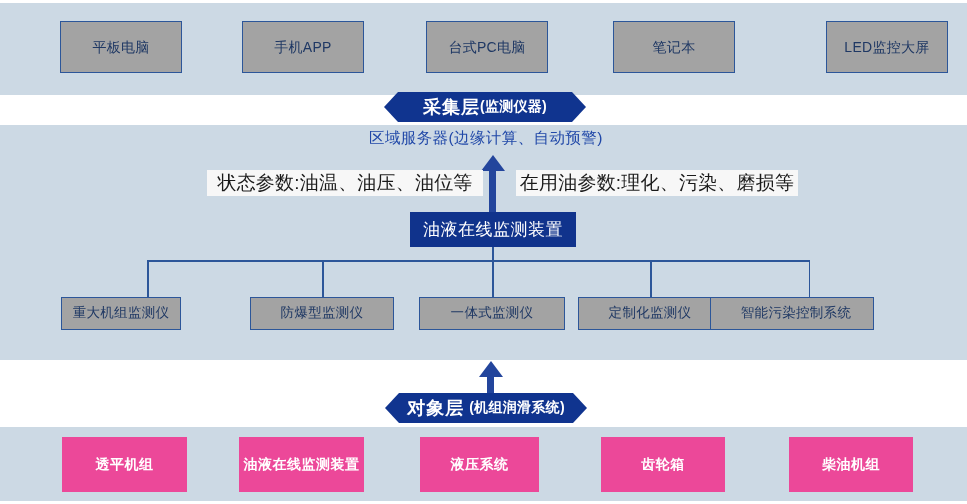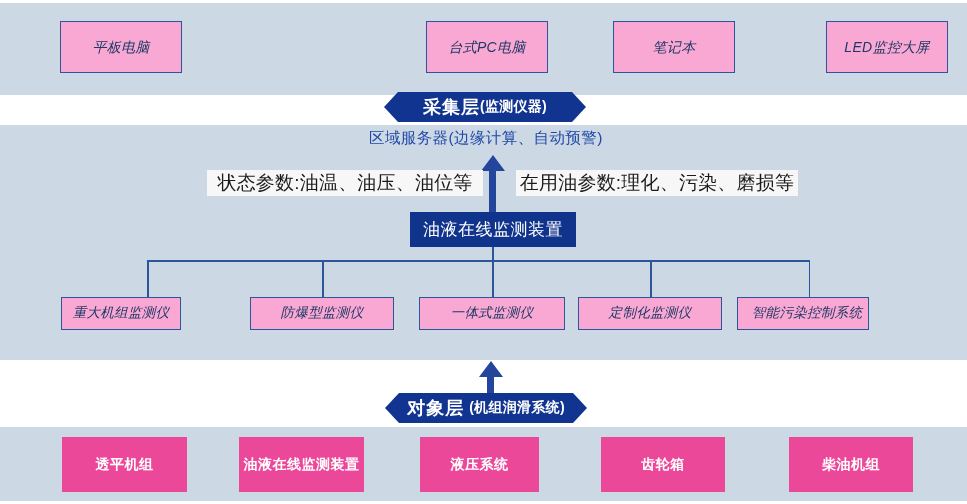--- a/index.html
+++ b/index.html
@@ -12,24 +12,24 @@
 
   
   .band{position:absolute;left:0;width:967px;background:#ccd9e4;}
   #band-top{top:3px;height:92px;}
   #band-mid{top:125px;height:235px;}
   #band-bot{top:427px;height:74px;}
 
   
   .obox{
     position:absolute;box-sizing:border-box;
-    background:#f9a8d4;border:1.4px solid #2c5699;
+    background:#a3a3a3;border:1.4px solid #2c5699;
     display:flex;align-items:center;justify-content:center;
     color:#1f3864;font-size:14px;letter-spacing:.3px;
-    text-align:right;line-height:1.2;font-style:italic;
+    text-align:right;line-height:1.2;
   }
   .obox.small{font-size:13.5px;}
 
   
   .fbox{
     position:absolute;box-sizing:border-box;
     background:#ec4899;
     display:flex;align-items:center;justify-content:center;
     color:#ffffff;font-size:14px;font-weight:bold;letter-spacing:.5px;
     text-align:center;line-height:1.2;
@@ -78,20 +78,23 @@
 
 <div id="stage">
 
   <div class="band" id="band-top"></div>
   <div class="band" id="band-mid"></div>
   <div class="band" id="band-bot"></div>
 
   <div class="obox" style="left:60px;top:21px;width:122px;height:52px;">
     <span>平板电脑</span>
   </div>
+  <div class="obox" style="left:242px;top:21px;width:122px;height:52px;">
+    <span>手机APP</span>
+  </div>
   <div class="obox" style="left:426px;top:21px;width:122px;height:52px;">
     <span>台式PC电脑</span>
   </div>
   <div class="obox" style="left:613px;top:21px;width:122px;height:52px;">
     <span>笔记本</span>
   </div>
   <div class="obox" style="left:788px;top:21px;width:122px;height:52px;margin-left:38px;">
     <span>LED监控大屏</span>
   </div>
 
@@ -125,21 +128,21 @@
   </div>
   <div class="obox small" style="left:250px;top:297px;width:144px;height:33px;">
     <span>防爆型监测仪</span>
   </div>
   <div class="obox small" style="left:419px;top:297px;width:146px;height:33px;">
     <span>一体式监测仪</span>
   </div>
   <div class="obox small" style="left:578px;top:297px;width:144px;height:33px;">
     <span>定制化监测仪</span>
   </div>
-  <div class="obox small" style="left:737px;top:297px;width:132px;height:33px;padding-left:8px;">
+  <div class="obox small" style="left:710px;top:297px;width:164px;height:33px;padding-left:8px;">
     <span>智能污染控制系统</span>
   </div>
 
   <div class="arrow-shaft" style="left:487px;top:376px;height:22px;"></div>
   <div class="arrow-head" style="left:478.5px;top:361px;"></div>
 
   <div class="banner" style="left:385px;top:393px;width:202px;height:30px;">
     <span class="big">对象层</span>
     <span class="small" style="margin-left:5px;">(机组润滑系统)</span>
   </div>

